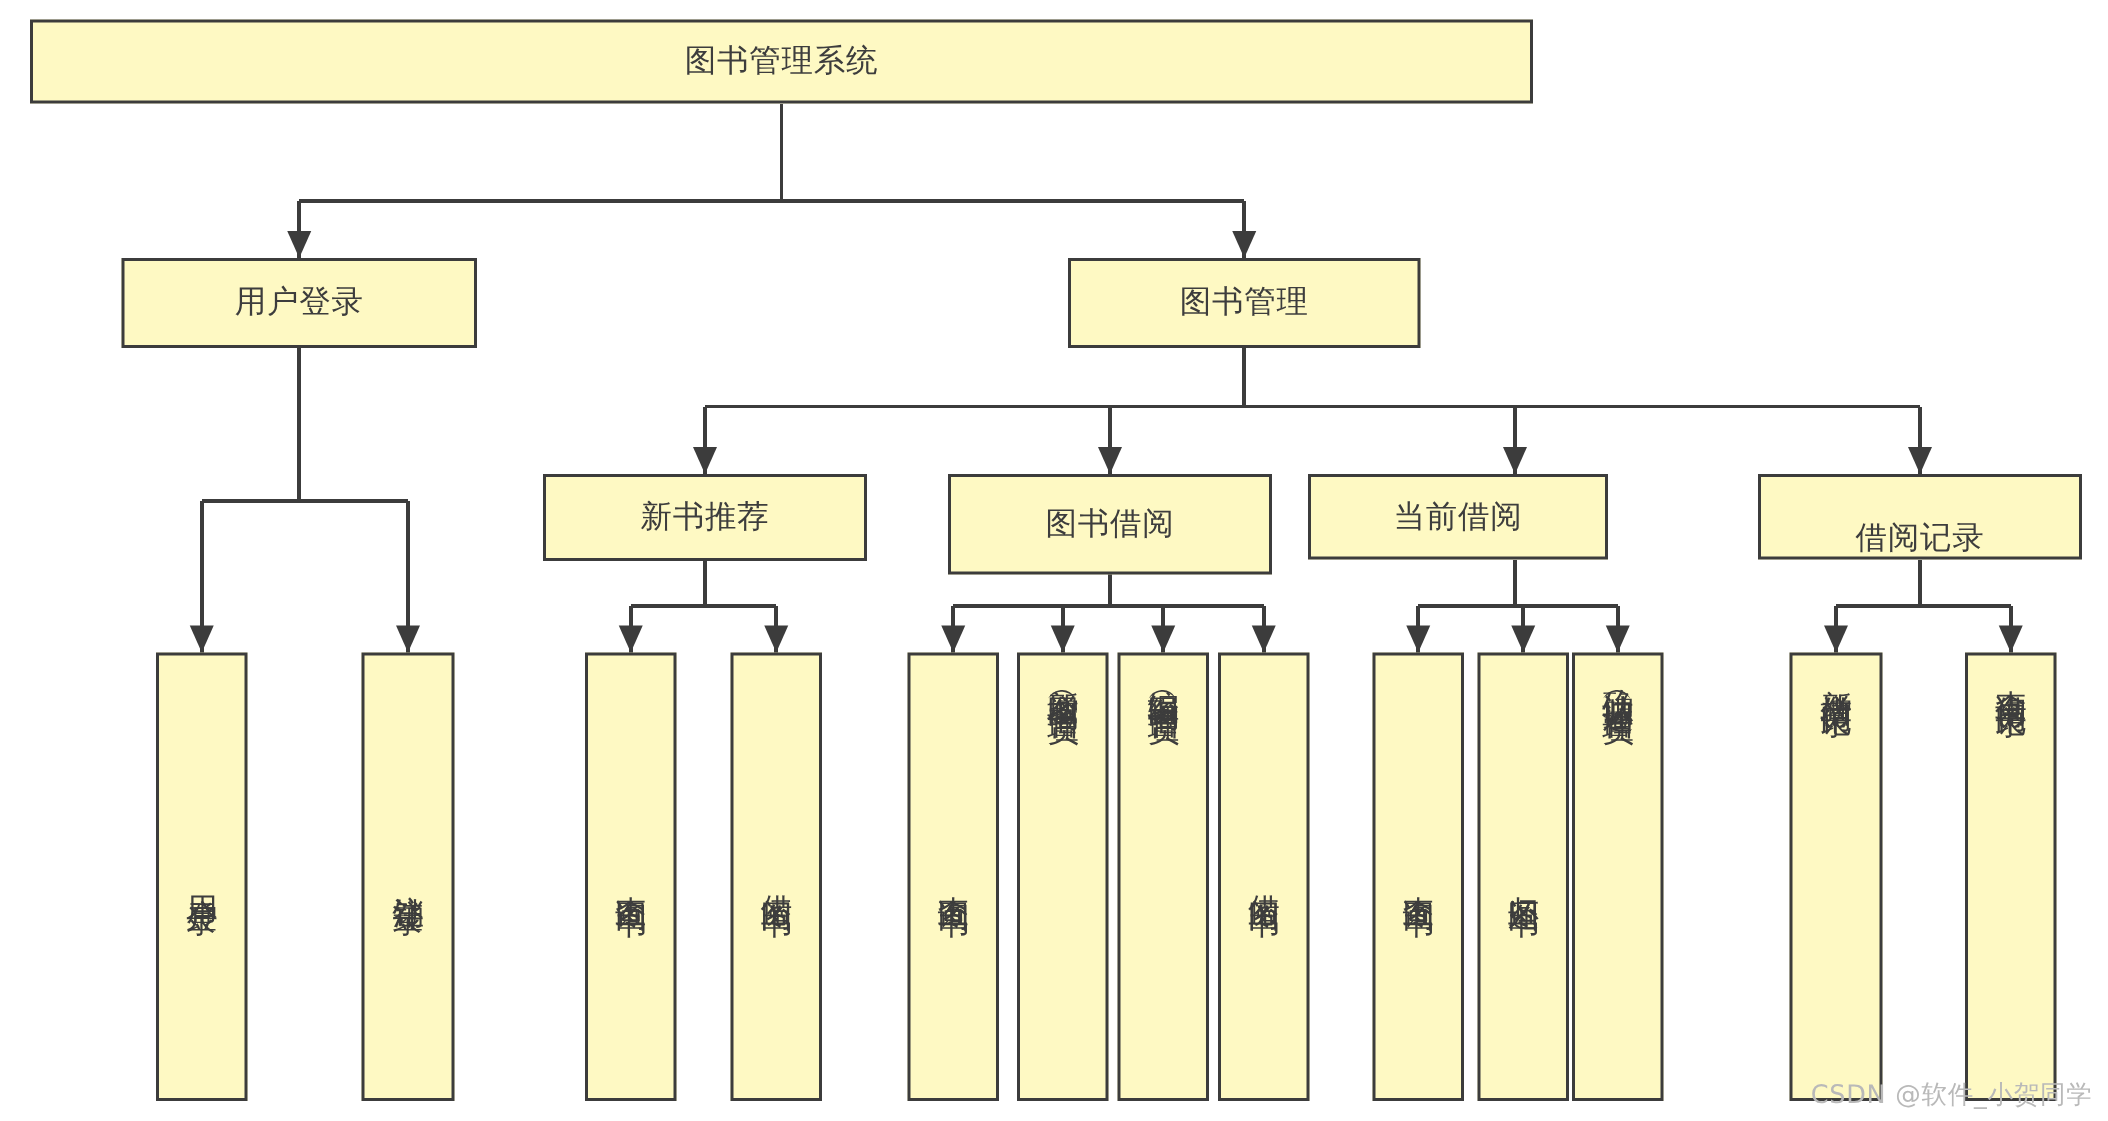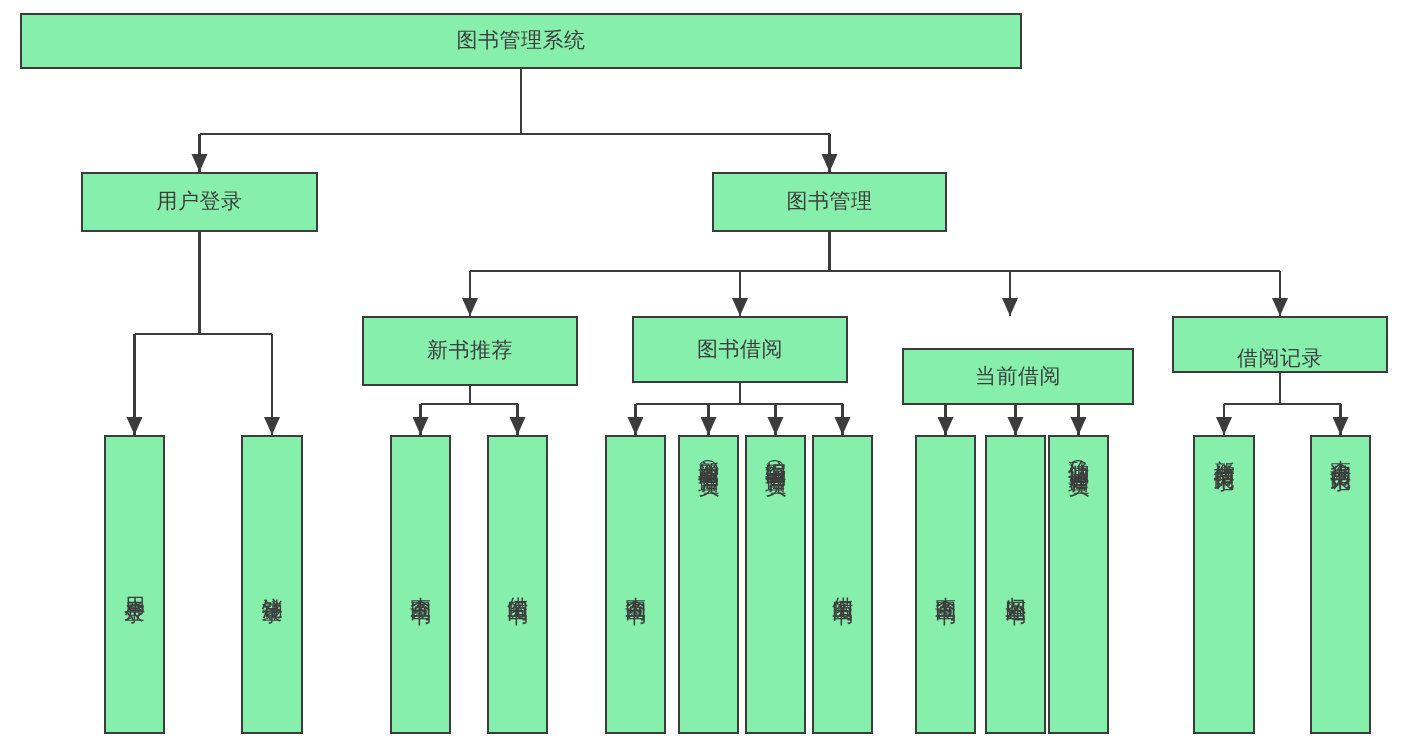--- a/index.html
+++ b/index.html
@@ -20,21 +20,21 @@
     position: absolute;
     left: 0;
     top: 0;
     width: 1405px;
     height: 747px;
   }
 
   .node-box {
     position: absolute;
     box-sizing: border-box;
-    background: #86efac;
+    background: #fef9c3;
     border: 2px solid #3c3c3c;
     display: flex;
     align-items: center;
     justify-content: center;
   }
 
   .node-label {
     color: #3d3d3d;
     font-size: 21px;
     line-height: 1.12;
@@ -152,21 +152,21 @@
       </div>
       <div class="node-box leaf-box centered" style="left: 104px; top: 435px; width: 61px; height: 299px;">
         <div class="node-label">用户登录</div>
       </div>
       <div class="node-box leaf-box centered" style="left: 241px; top: 435px; width: 62px; height: 299px;">
         <div class="node-label">注销登录</div>
       </div>
       <div class="node-box" style="left: 712px; top: 172px; width: 235px; height: 60px;">
         <div class="node-label">图书管理</div>
       </div>
-      <div class="node-box" style="left: 362px; top: 316px; width: 216px; height: 70px;">
+      <div class="node-box" style="left: 362px; top: 316px; width: 216px; height: 58px;">
         <div class="node-label">新书推荐</div>
       </div>
       <div class="node-box leaf-box centered" style="left: 390px; top: 435px; width: 61px; height: 299px;">
         <div class="node-label">查询图书</div>
       </div>
       <div class="node-box leaf-box centered" style="left: 487px; top: 435px; width: 61px; height: 299px;">
         <div class="node-label">借阅图书</div>
       </div>
       <div class="node-box" style="left: 632px; top: 316px; width: 216px; height: 67px;">
         <div class="node-label">图书借阅</div>
@@ -176,21 +176,21 @@
       </div>
       <div class="node-box leaf-box" style="left: 678px; top: 435px; width: 61px; height: 299px;">
         <div class="node-label">新增图书（管理员）</div>
       </div>
       <div class="node-box leaf-box" style="left: 745px; top: 435px; width: 61px; height: 299px;">
         <div class="node-label">编辑图书（管理员）</div>
       </div>
       <div class="node-box leaf-box centered" style="left: 812px; top: 435px; width: 61px; height: 299px;">
         <div class="node-label">借阅图书</div>
       </div>
-      <div class="node-box" style="left: 902px; top: 316px; width: 232px; height: 57px; margin-top: 32px;">
+      <div class="node-box" style="left: 872px; top: 316px; width: 200px; height: 57px;">
         <div class="node-label">当前借阅</div>
       </div>
       <div class="node-box leaf-box centered" style="left: 915px; top: 435px; width: 61px; height: 299px;">
         <div class="node-label">查询图书</div>
       </div>
       <div class="node-box leaf-box centered" style="left: 985px; top: 435px; width: 61px; height: 299px;">
         <div class="node-label">归还图书</div>
       </div>
       <div class="node-box leaf-box" style="left: 1048px; top: 435px; width: 61px; height: 299px;">
         <div class="node-label">确认归还（管理员）</div>
@@ -199,13 +199,14 @@
         <div class="node-label">借阅记录</div>
       </div>
       <div class="node-box leaf-box" style="left: 1193px; top: 435px; width: 62px; height: 299px;">
         <div class="node-label">新增借阅记录</div>
       </div>
       <div class="node-box leaf-box" style="left: 1310px; top: 435px; width: 61px; height: 299px;">
         <div class="node-label">查询借阅记录</div>
       </div>
     </div>
 
+  <div class="watermark">CSDN @软件_小贺同学</div>
 </div>
 
 </body></html>

